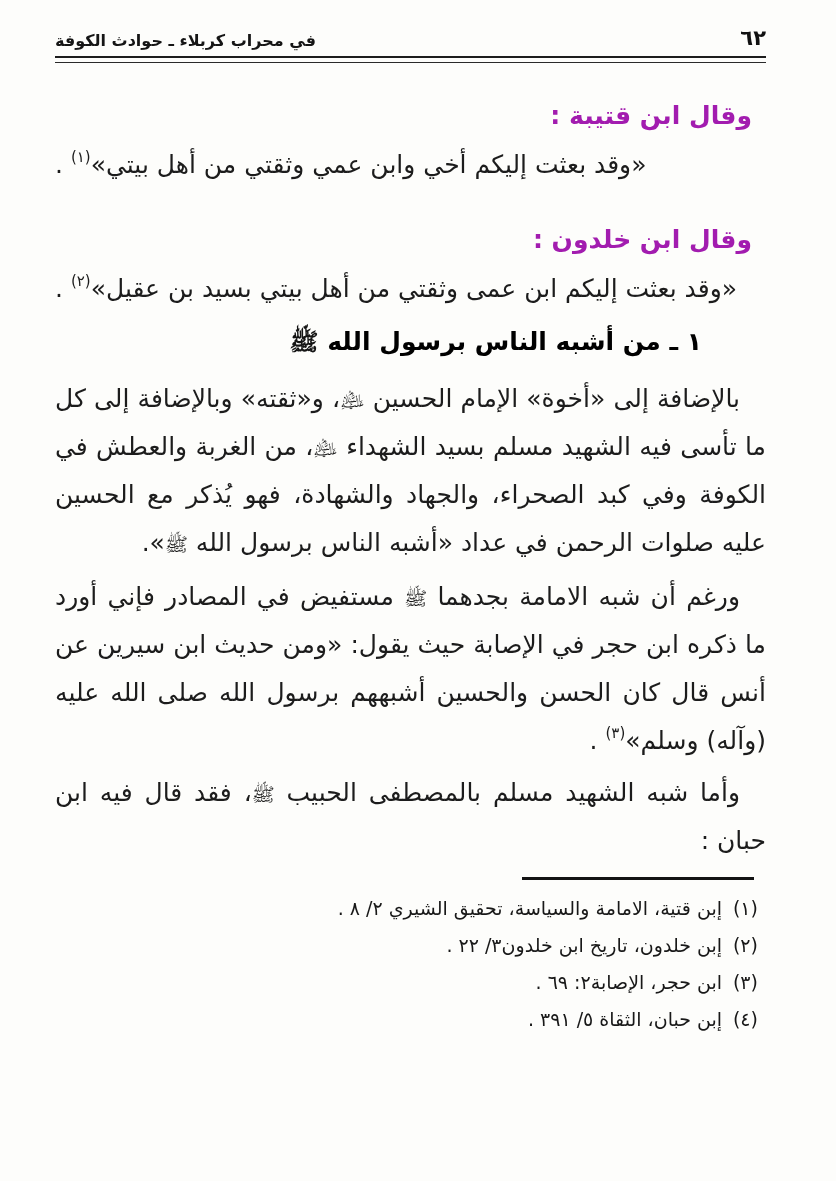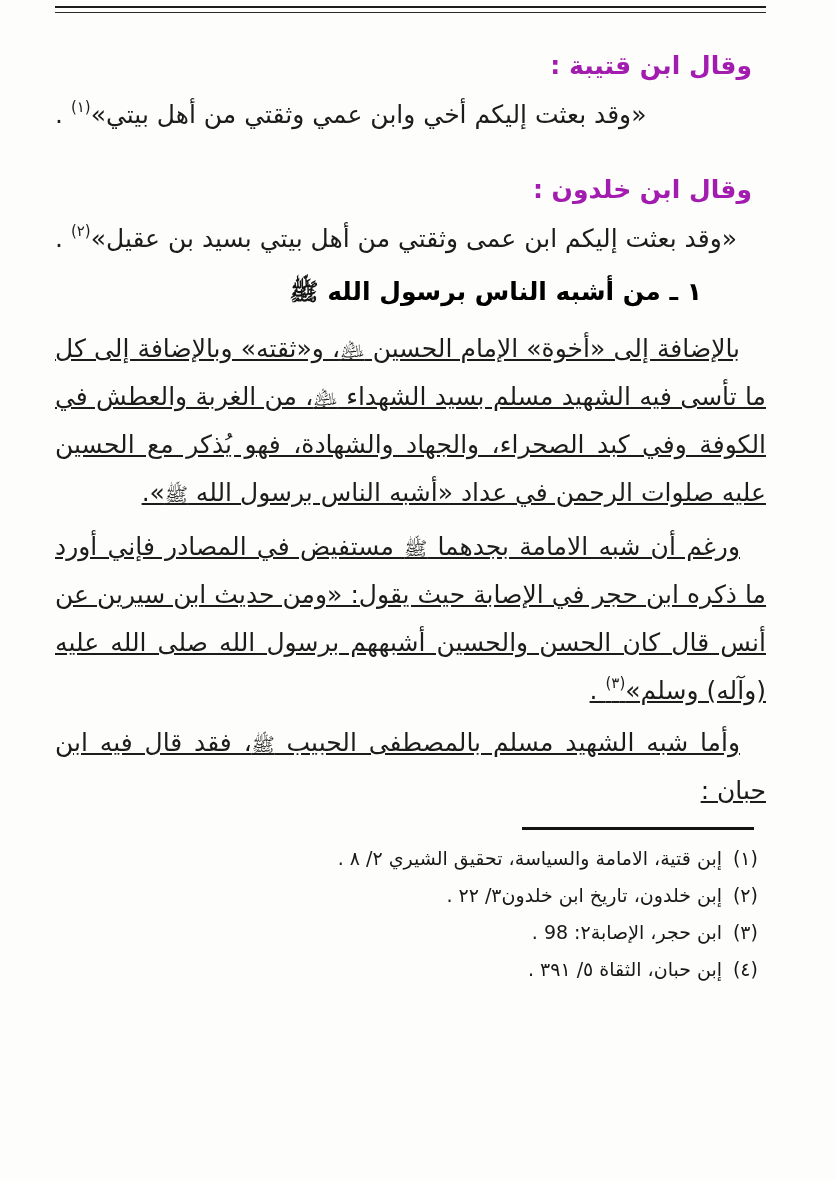--- a/index.html
+++ b/index.html
@@ -89,21 +89,20 @@
     font-weight: 700;
     font-size: 25px;
     line-height: 42px;
     color: #000;
     text-align: right;
   }
   .para {
     margin: 12px 0 0 0;
     text-align: justify;
     text-indent: 26px;
-    text-decoration: underline;
   }
   .para.tight { margin-top: 6px; }
   .para.tighter { margin-top: 4px; }
   .quote-para {
     margin: 6px 0 0 0;
     padding-right: 14px;
     text-align: justify;
     text-indent: 12px;
   }
   .fn-marker-sup {
@@ -145,20 +144,24 @@
     padding-right: 8px;
     box-sizing: border-box;
   }
   .fn-text { flex: 1 1 auto; text-align: right; }
 </style>
 </head>
 <body>
 
 <div class="page">
 
+  <header class="running-header">
+    <div class="running-title">في محراب كربلاء ـ حوادث الكوفة</div>
+    <div class="page-number">٦٢</div>
+  </header>
   <div class="header-rule"></div>
 
   <main class="content">
 
     <p class="speaker-heading">وقال ابن قتيبة :</p>
 
     <p class="quote-line"><span>«وقد بعثت إليكم أخي وابن عمي وثقتي من أهل بيتي»</span><sup class="fn-marker-sup">(١)</sup><span> .</span></p>
 
     <p class="speaker-heading">وقال ابن خلدون :</p>
 
@@ -182,21 +185,21 @@
     <div class="fn-line">
       <span class="fn-marker">(١)</span>
       <span class="fn-text">إبن قتية، الامامة والسياسة، تحقيق الشيري ٢/ ٨ .</span>
     </div>
     <div class="fn-line">
       <span class="fn-marker">(٢)</span>
       <span class="fn-text">إبن خلدون، تاريخ ابن خلدون٣/ ٢٢ .</span>
     </div>
     <div class="fn-line">
       <span class="fn-marker">(٣)</span>
-      <span class="fn-text">ابن حجر، الإصابة٢: 98 .</span>
+      <span class="fn-text">ابن حجر، الإصابة٢: ٦٩ .</span>
     </div>
     <div class="fn-line">
       <span class="fn-marker">(٤)</span>
       <span class="fn-text">إبن حبان، الثقاة ٥/ ٣٩١ .</span>
     </div>
   </footer>
 
 </div>
 
 </body></html>

